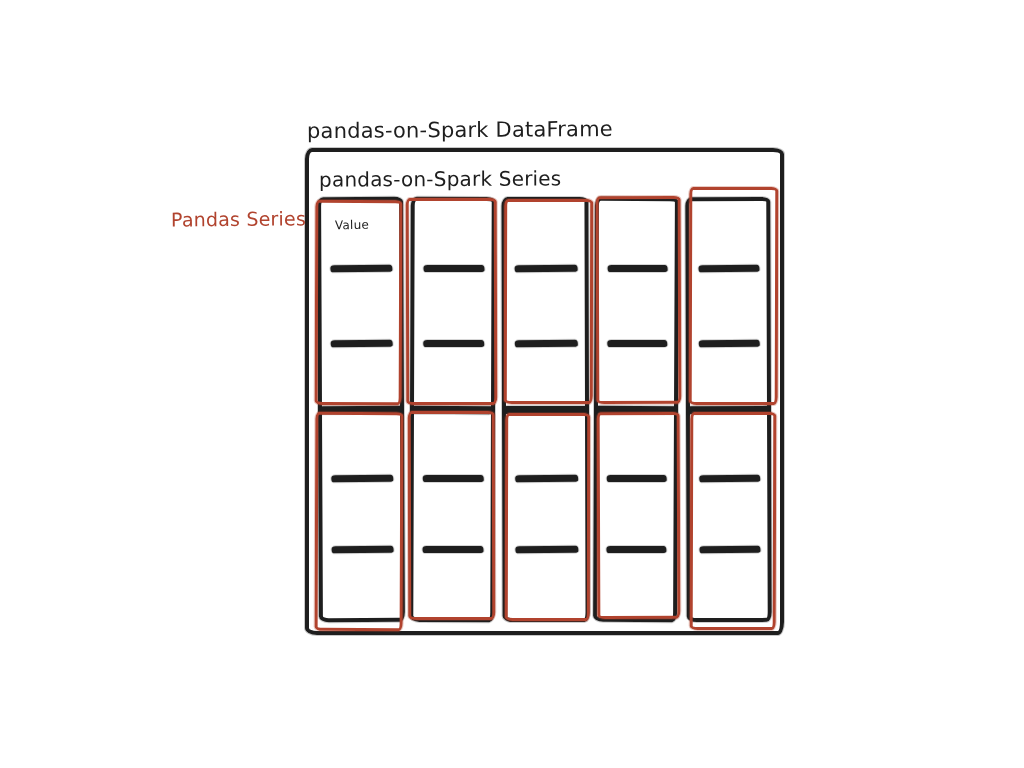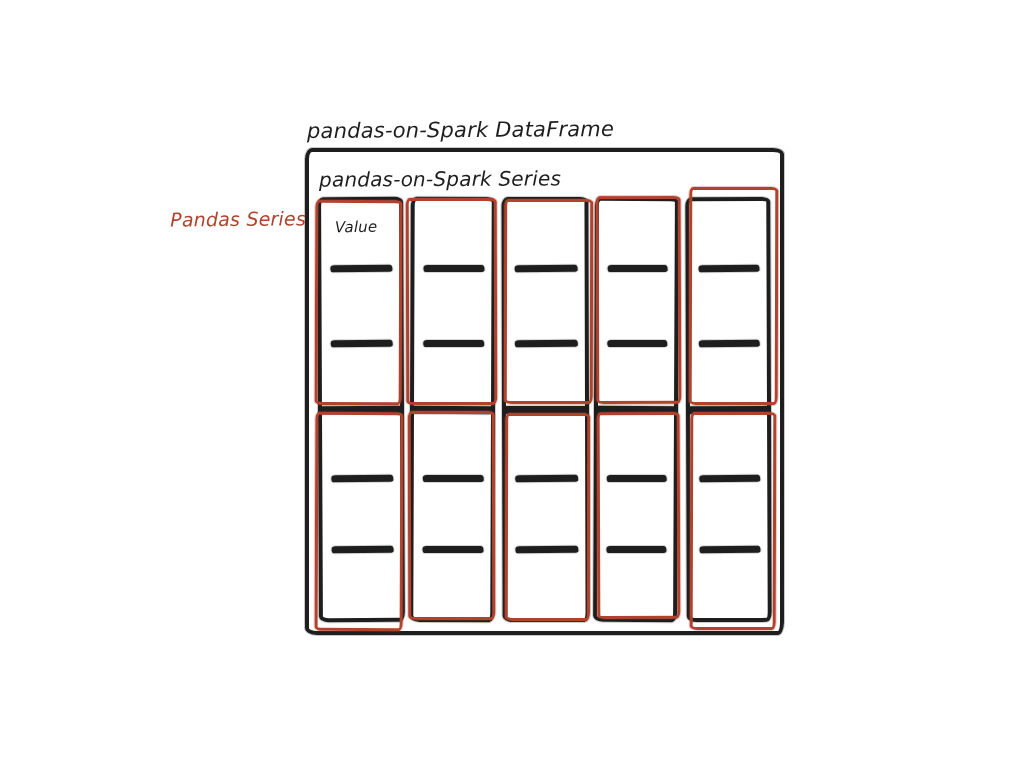--- a/index.html
+++ b/index.html
@@ -8,21 +8,20 @@
     --bg:#ffffff;
   }
   html,body{margin:0;padding:0;background:var(--bg);}
   .canvas{
     position:relative;
     width:907px;height:768px;
     background:var(--bg);
     overflow:hidden;
     font-family:"DejaVu Sans", sans-serif;
     color:var(--ink);
-    font-style:italic;
   }
   .label{
     position:absolute;
     white-space:nowrap;
     color:var(--ink);
     letter-spacing:0.2px;
   }
   .title-label{
     font-size:21px;
     transform:rotate(-0.4deg);
@@ -31,21 +30,21 @@
     font-size:20px;
     transform:rotate(-0.3deg);
   }
   .pandas-series-label{
     font-size:19px;
     color:var(--accent);
     text-align:right;
     transform:rotate(-0.5deg);
   }
   .value-header{
-    font-size:15px;
+    font-size:12px;
     transform:rotate(-1deg);
   }
   
   .sketch{
     position:absolute;
     box-sizing:border-box;
     background:transparent;
   }
   .outer-box{
     border:4px solid var(--ink);

